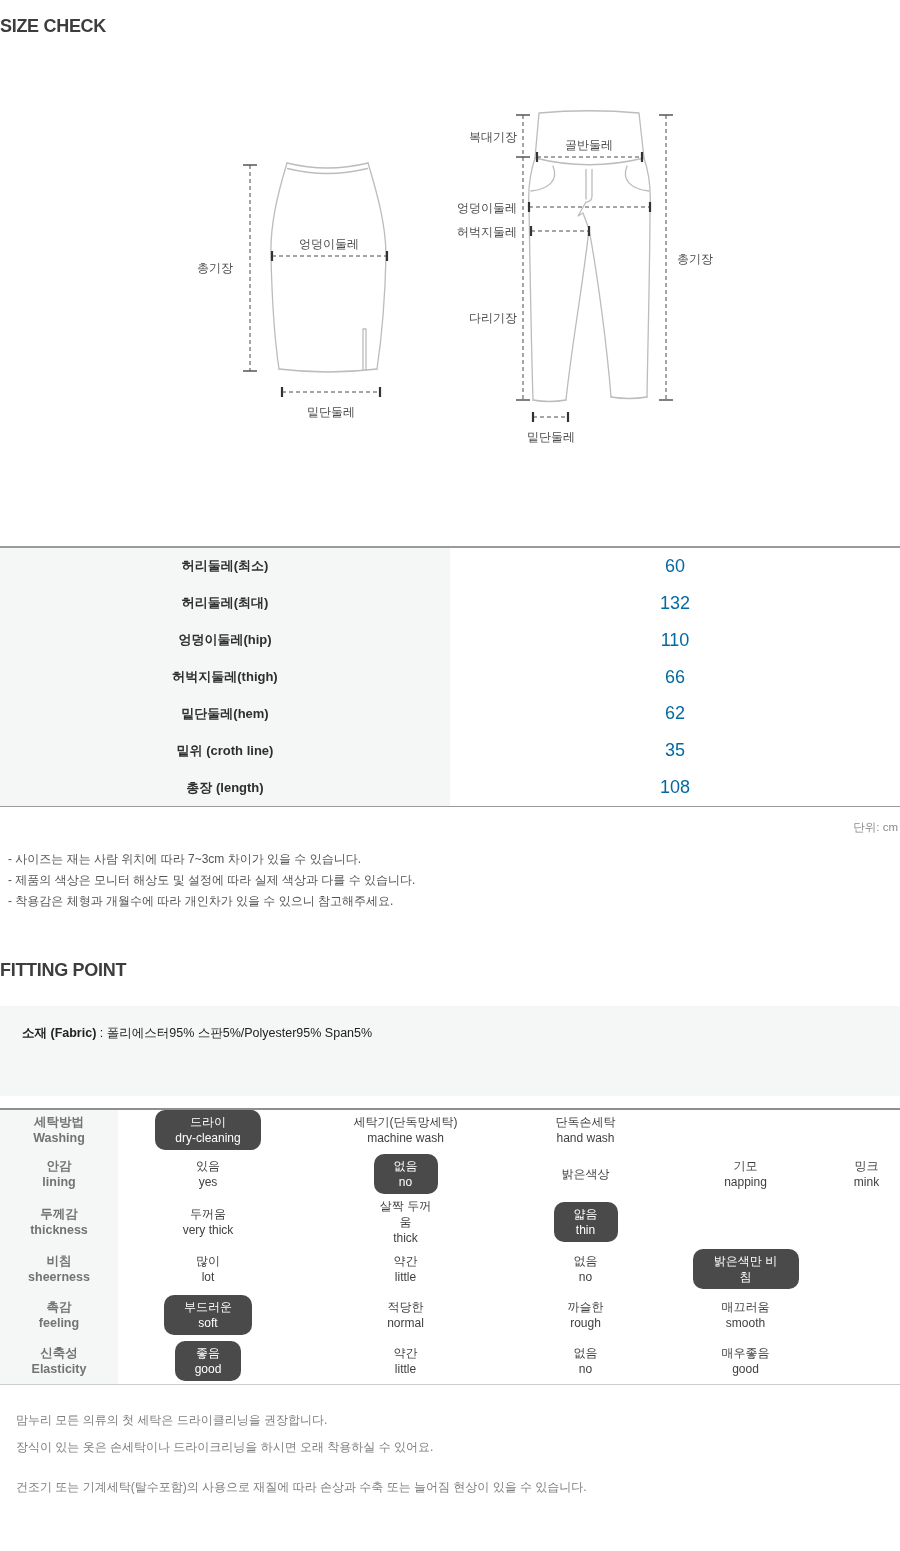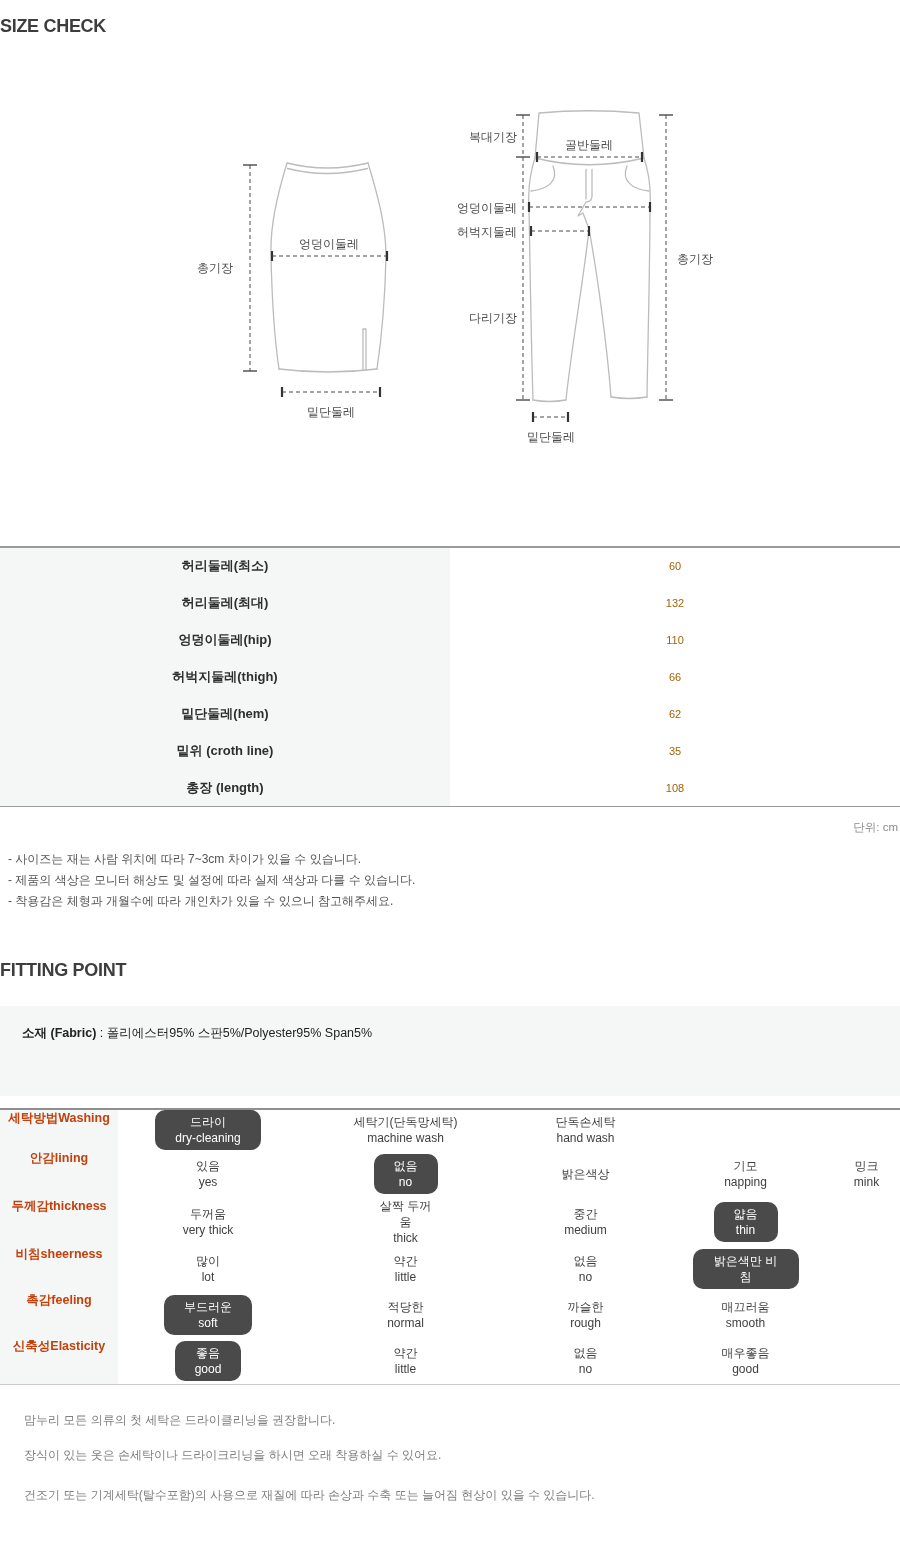--- a/index.html
+++ b/index.html
@@ -9,41 +9,41 @@
   
   .garment{fill:none;stroke:#bcbcbc;stroke-width:1.3;stroke-linecap:round;stroke-linejoin:round}
   .mline{stroke:#4a4a4a;stroke-width:1;stroke-dasharray:4 3;fill:none}
   .tick{stroke:#4a4a4a;stroke-width:1.4}
   .tickb{stroke:#333;stroke-width:2.2}
   .dlabel{font-size:12px;fill:#4a4a4a}
   
   .size-table{margin-top:12px;height:258px;border-top:2px solid #9a9a9a;border-bottom:1px solid #9a9a9a;display:flex;flex-direction:column}
   .srow{flex:1;display:flex;align-items:stretch}
   .srow .lab{width:450px;background:#f5f6f6;display:flex;align-items:center;justify-content:center;font-size:13px;font-weight:bold;color:#2e2e2e}
-  .srow .val{flex:1;display:flex;align-items:center;justify-content:center;font-size:11px;color:#a16207}
+  .srow .val{flex:1;display:flex;align-items:center;justify-content:center;font-size:18px;color:#0369a1}
   .unit{text-align:right;font-size:11.5px;color:#8a8a8a;margin:13px 2px 0}
   .notes{margin:14px 0 0 8px;font-size:12px;color:#555;line-height:21px}
   .notes div{white-space:nowrap}
   .fit-title{margin-top:32px}
   .fabric-band{margin-top:25px;background:#f5f6f6;height:90px;box-sizing:border-box;padding:19px 0 0 22px;font-size:12.5px;color:#222}
   .fabric-band b{font-weight:bold}
   
   .fit-table{margin-top:12px;border-top:2px solid #8f8f8f;border-bottom:1px solid #ccc}
   .frow{display:grid;grid-template-columns:118px 180px 215px 145px 175px 67px}
-  .frow .head{background:#f5f6f6;display:flex;flex-direction:row;justify-content:center;text-align:center;font-size:12.5px;font-weight:bold;color:#c2410c;line-height:16px}
+  .frow .head{background:#f5f6f6;display:flex;flex-direction:column;justify-content:center;text-align:center;font-size:12.5px;font-weight:bold;color:#737373;line-height:16px}
   .r1{height:40px}.r2{height:48px}.r3{height:48px}.r4{height:46px}.r5{height:46px}.r6{height:46px}
   .cell{display:flex;align-items:center;justify-content:center;text-align:center}
   .opt{font-size:12px;color:#3f3f3f;line-height:16px}
   .opt .ko,.opt .en{display:block}
   .opt.badge{background:var(--badge,#4a4a4a);color:#fff;border-radius:10px;padding:4px 20px}
   .opt.badge .ko,.opt.badge .en{color:#fff}
   .w52{max-width:52px}.w58{max-width:58px}.w66{max-width:66px}
   
   .care{margin:26px 0 0 8px;font-size:12px;color:#7e7e7e;line-height:19px}
-  .care p{margin:16px;white-space:nowrap}
+  .care p{margin:8px;white-space:nowrap}
   .care .g1{margin-top:26px}.care .g3{margin-top:21px}
 </style>
 </head>
 <body>
 
 <h1 class="sec-title">SIZE CHECK</h1>
 
 <div class="diagram-wrap">
 <svg viewBox="0 60 900 470" width="900" height="470">
 
@@ -235,26 +235,20 @@
           <span class="en">very thick</span>
         </div>
       </div>
     <div class="cell">
         <div class="opt w58">
           <span class="ko">살짝 두꺼움</span>
           <span class="en">thick</span>
         </div>
       </div>
     <div class="cell">
-        <div class="opt">
-          <span class="ko">중간</span>
-          <span class="en">medium</span>
-        </div>
-      </div>
-    <div class="cell">
         <div class="opt badge">
           <span class="ko">얇음</span>
           <span class="en">thin</span>
         </div>
       </div>
     <div class="cell"></div>
   </div>
 
   <div class="frow r4">
     <div class="head">

